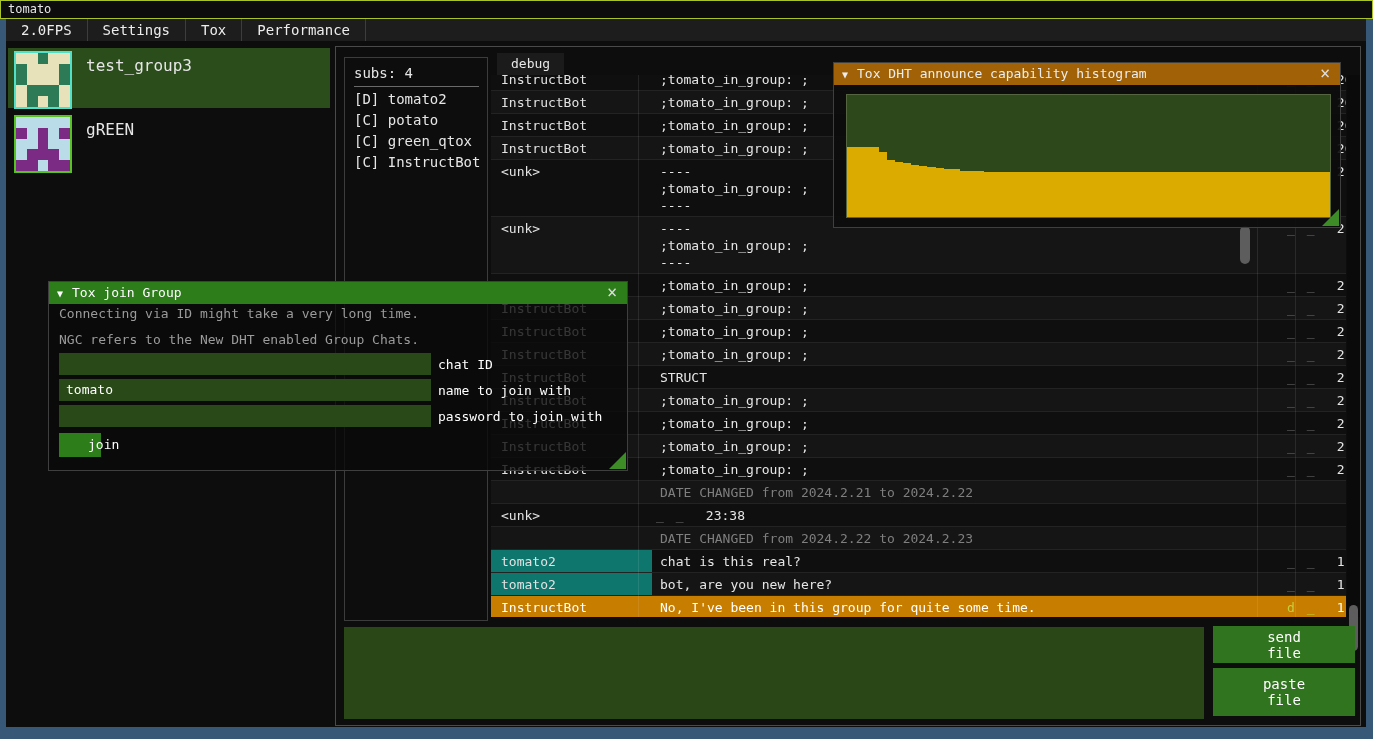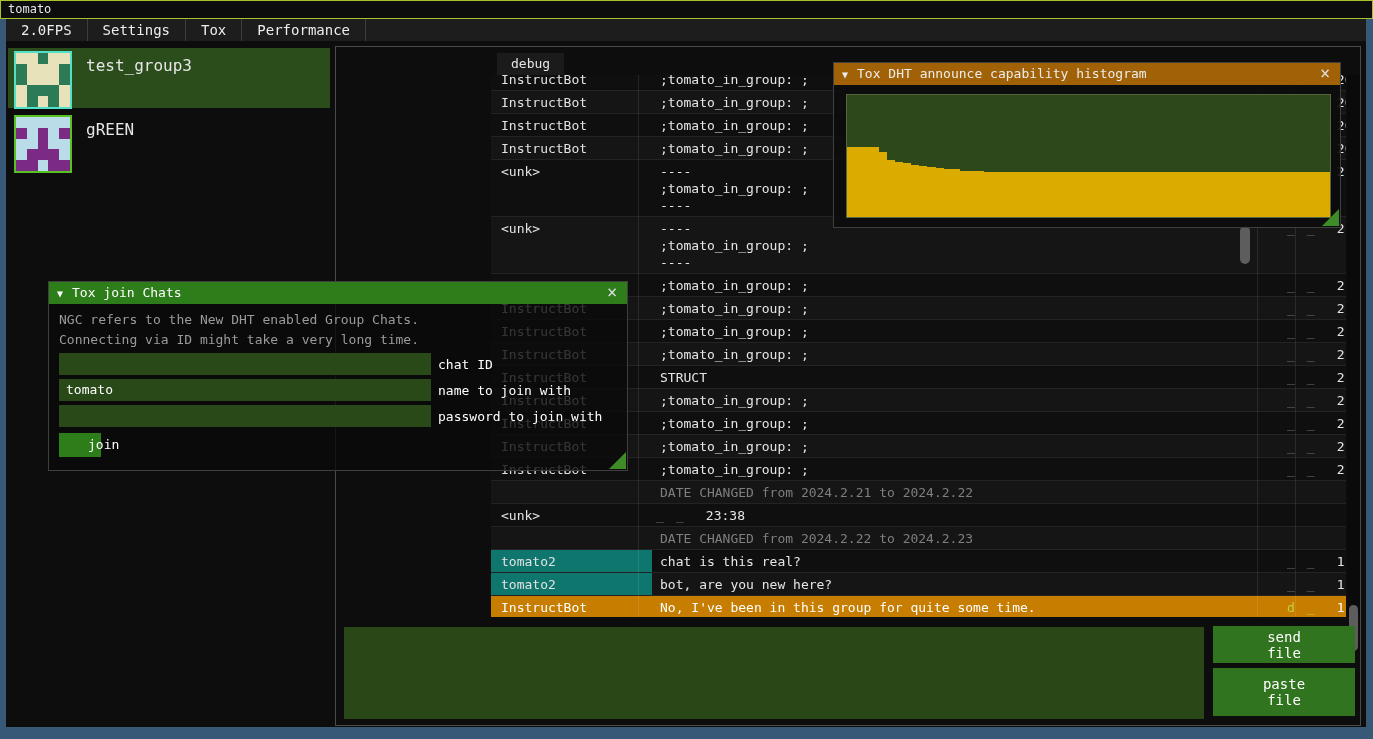--- a/index.html
+++ b/index.html
@@ -135,20 +135,30 @@
           <div style="background: rgb(124, 43, 132);"></div>
           <div></div>
           <div style="background: rgb(124, 43, 132);"></div>
           <div style="background: rgb(124, 43, 132);"></div>
         </div>
         <div class="gname">gREEN</div>
       </div>
     </div>
 
   <div class="abs chatwin">
+    <div class="abs subs">
+      <div class="hdr">subs: 4</div>
+      <div class="sep"></div>
+      <div id="subs-list">
+          <div class="member">[D] tomato2</div>
+          <div class="member">[C] potato</div>
+          <div class="member">[C] green_qtox</div>
+          <div class="member">[C] InstructBot</div>
+        </div>
+    </div>
 
     <div class="abs tabbar">
       <div class="tab">debug</div>
     </div>
 
     <div class="abs msgs" id="msg-list">
         <div class="msg-row" style="margin-top: -7px;">
           <div class="c-name">InstructBot</div>
           <div class="c-msg">;tomato_in_group: ;</div>
           <div class="c-status">_ _</div>
@@ -290,25 +300,25 @@
 
     <div class="abs inputbox"></div>
     <div class="abs filebtn" style="top:579px;height:37px;">send
 file</div>
     <div class="abs filebtn" style="top:621px;height:48px;">paste
 file</div>
   </div>
 
   <div class="abs win" style="left:48px;top:281px;width:580px;height:190px;">
     <div class="wtitle jointitle">
-      <span class="arrow">▼</span><span>Tox join Chats</span>
+      <span class="arrow">▼</span><span>Tox join Group</span>
       <span class="close">×</span>
     </div>
+    <div class="join-info" style="margin-top:0;">Connecting via ID might take a very long time.</div>
     <div class="join-info">NGC refers to the New DHT enabled Group Chats.</div>
-    <div class="join-info" style="margin-top:0;">Connecting via ID might take a very long time.</div>
     <div id="join-fields">
         <div class="fieldrow" style="top: 71px;">
           <div class="tox-input"></div>
           <div class="flabel">chat ID</div>
         </div>
         <div class="fieldrow" style="top: 97px;">
           <div class="tox-input">tomato</div>
           <div class="flabel">name to join with</div>
         </div>
         <div class="fieldrow" style="top: 123px;">

